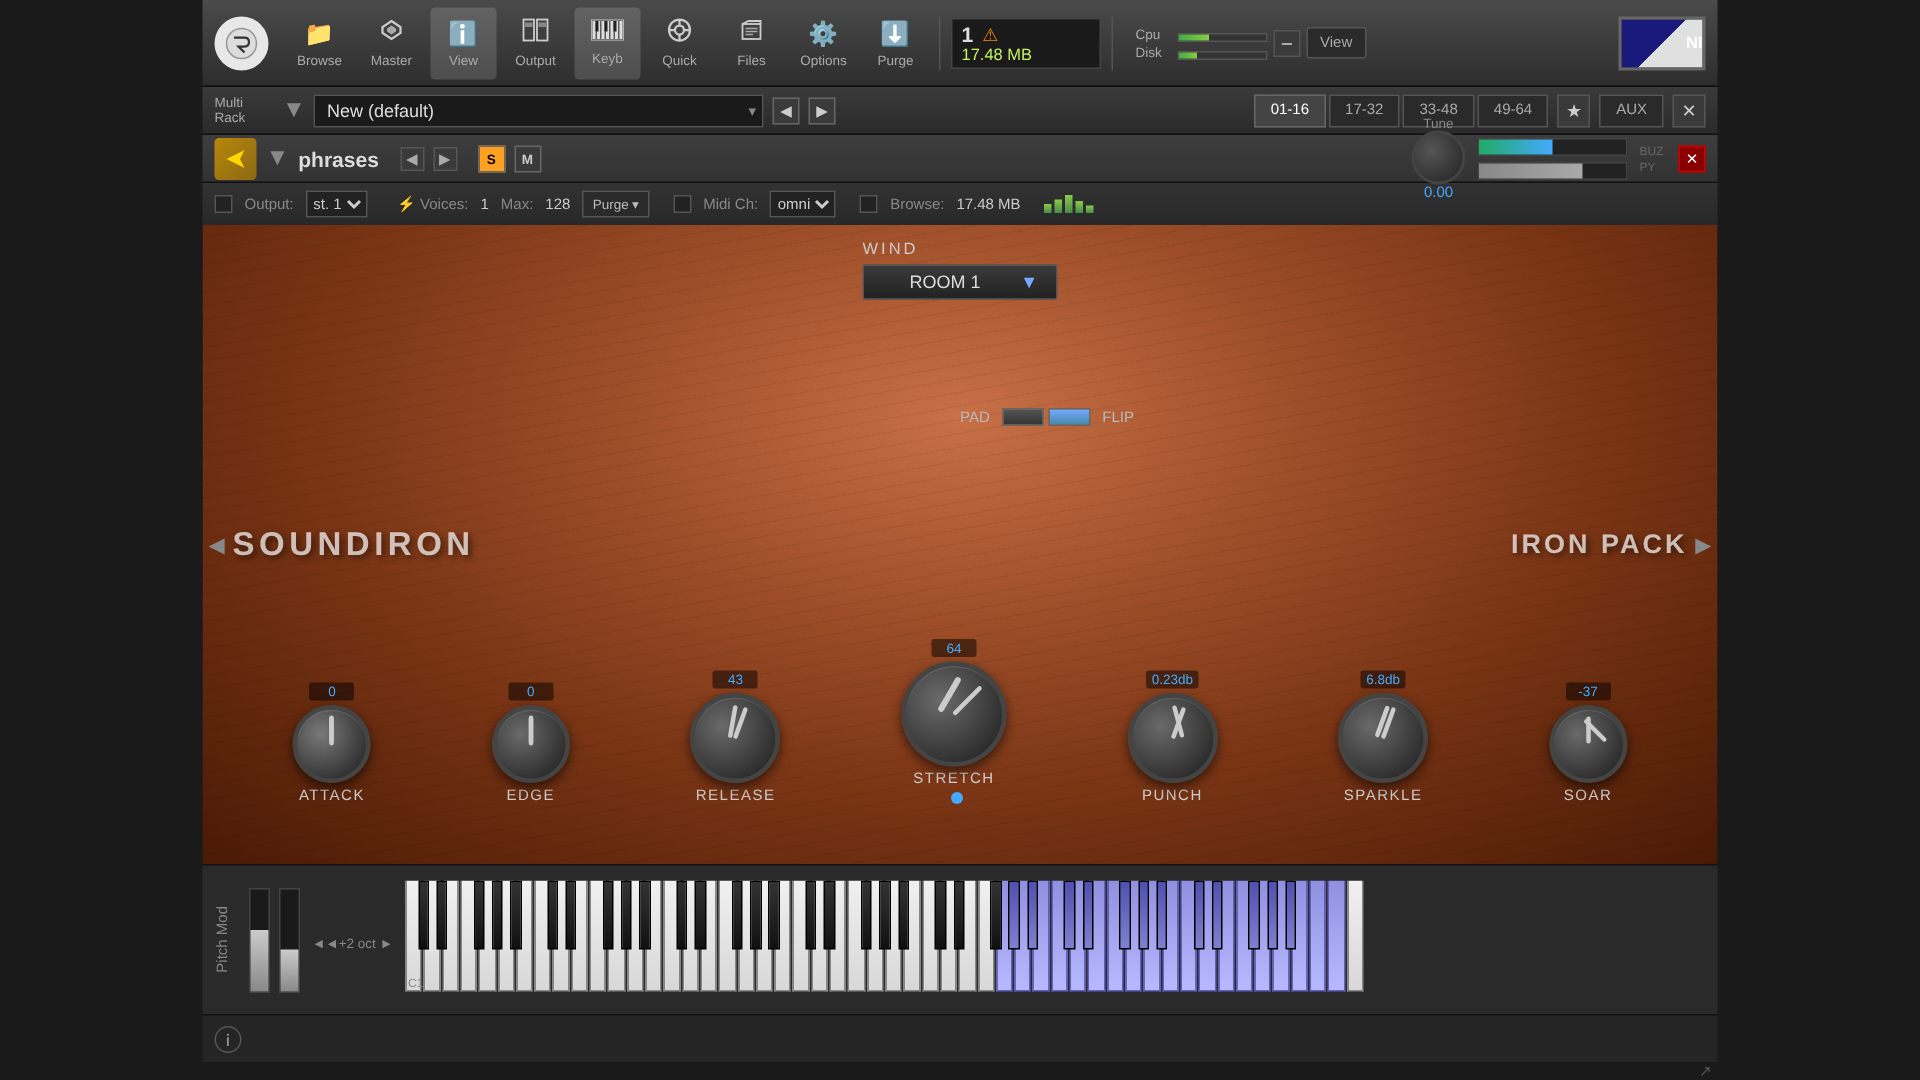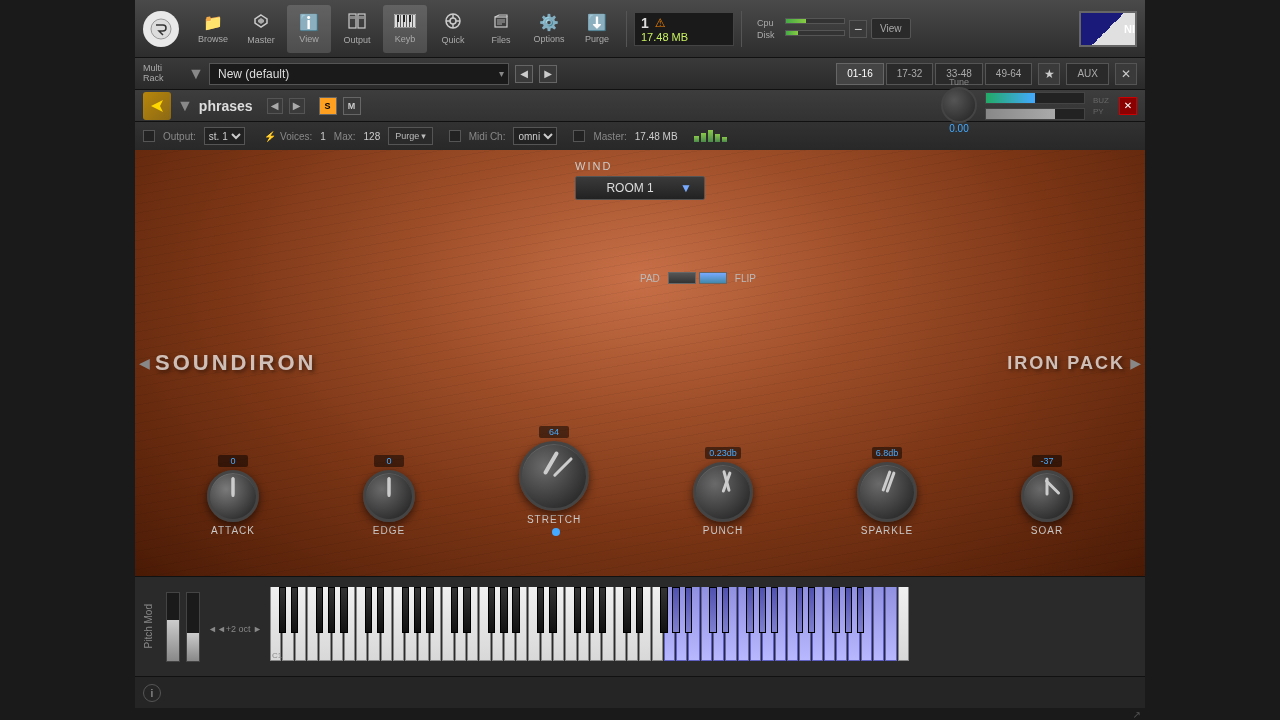--- a/index.html
+++ b/index.html
@@ -76,21 +76,21 @@
     .toolbar-info-panel .mem { color: #c8f060; font-size: 11px; }
 
     .toolbar-cpu {
       display: flex;
       flex-direction: column;
       gap: 2px;
       margin-left: 8px;
       font-size: 9px;
       color: #aaa;
     }
-    .meter-row { display: flex; align-items: flex-start; gap: 4px; }
+    .meter-row { display: flex; align-items: flex-end; gap: 4px; }
     .meter-bar {
       width: 60px;
       height: 6px;
       background: #333;
       border: 1px solid #555;
       position: relative;
     }
     .meter-fill {
       height: 100%;
       background: linear-gradient(90deg, #4a4, #8c4);
@@ -871,21 +871,21 @@
         <span>▾</span>
       </div>
 
       <div class="checkbox-icon" style="margin-left:8px;"></div>
       <span style="font-size:10px;color:#888;">Midi Ch:</span>
       <select style="background:#222;border:1px solid #555;color:#ccc;font-size:10px;height:18px;">
         <option>omni</option>
       </select>
 
       <div class="checkbox-icon" style="margin-left:8px;"></div>
-      <span style="font-size:10px;color:#888;">Master:</span>
+      <span style="font-size:10px;color:#888;">Browse:</span>
       <span style="font-size:10px;color:#ccc;">17.48 MB</span>
 
       <div class="level-meters" style="margin-left:8px;">
         <div class="level-bar" style="height:6px;"></div>
         <div class="level-bar" style="height:9px;"></div>
         <div class="level-bar" style="height:12px;"></div>
         <div class="level-bar" style="height:8px;"></div>
         <div class="level-bar" style="height:5px;"></div>
       </div>
     </div>
@@ -930,20 +930,27 @@
       </div>
 
       <div class="knob-group">
         <div class="knob-value">0</div>
         <div class="knob knob-sm">
           <div style="position:absolute;width:3px;height:20px;background:#ccc;top:4px;left:50%;transform:translateX(-50%);border-radius:2px;"></div>
         </div>
         <span class="knob-label">EDGE</span>
       </div>
 
+      <div class="knob-group">
+        <div class="knob-value">43</div>
+        <div class="knob knob-md">
+          <div style="position:absolute;width:3px;height:22px;background:#ccc;top:5px;left:44%;transform:rotate(10deg);border-radius:2px;"></div>
+        </div>
+        <span class="knob-label">RELEASE</span>
+      </div>
 
       <div class="knob-group">
         <div class="knob-value">64</div>
         <div class="knob knob-lg">
           <div style="position:absolute;width:4px;height:26px;background:#ccc;top:6px;left:42%;transform:rotate(30deg);border-radius:2px;"></div>
         </div>
         <span class="knob-label">STRETCH</span>
         <div class="stretch-dot"></div>
       </div>
 

